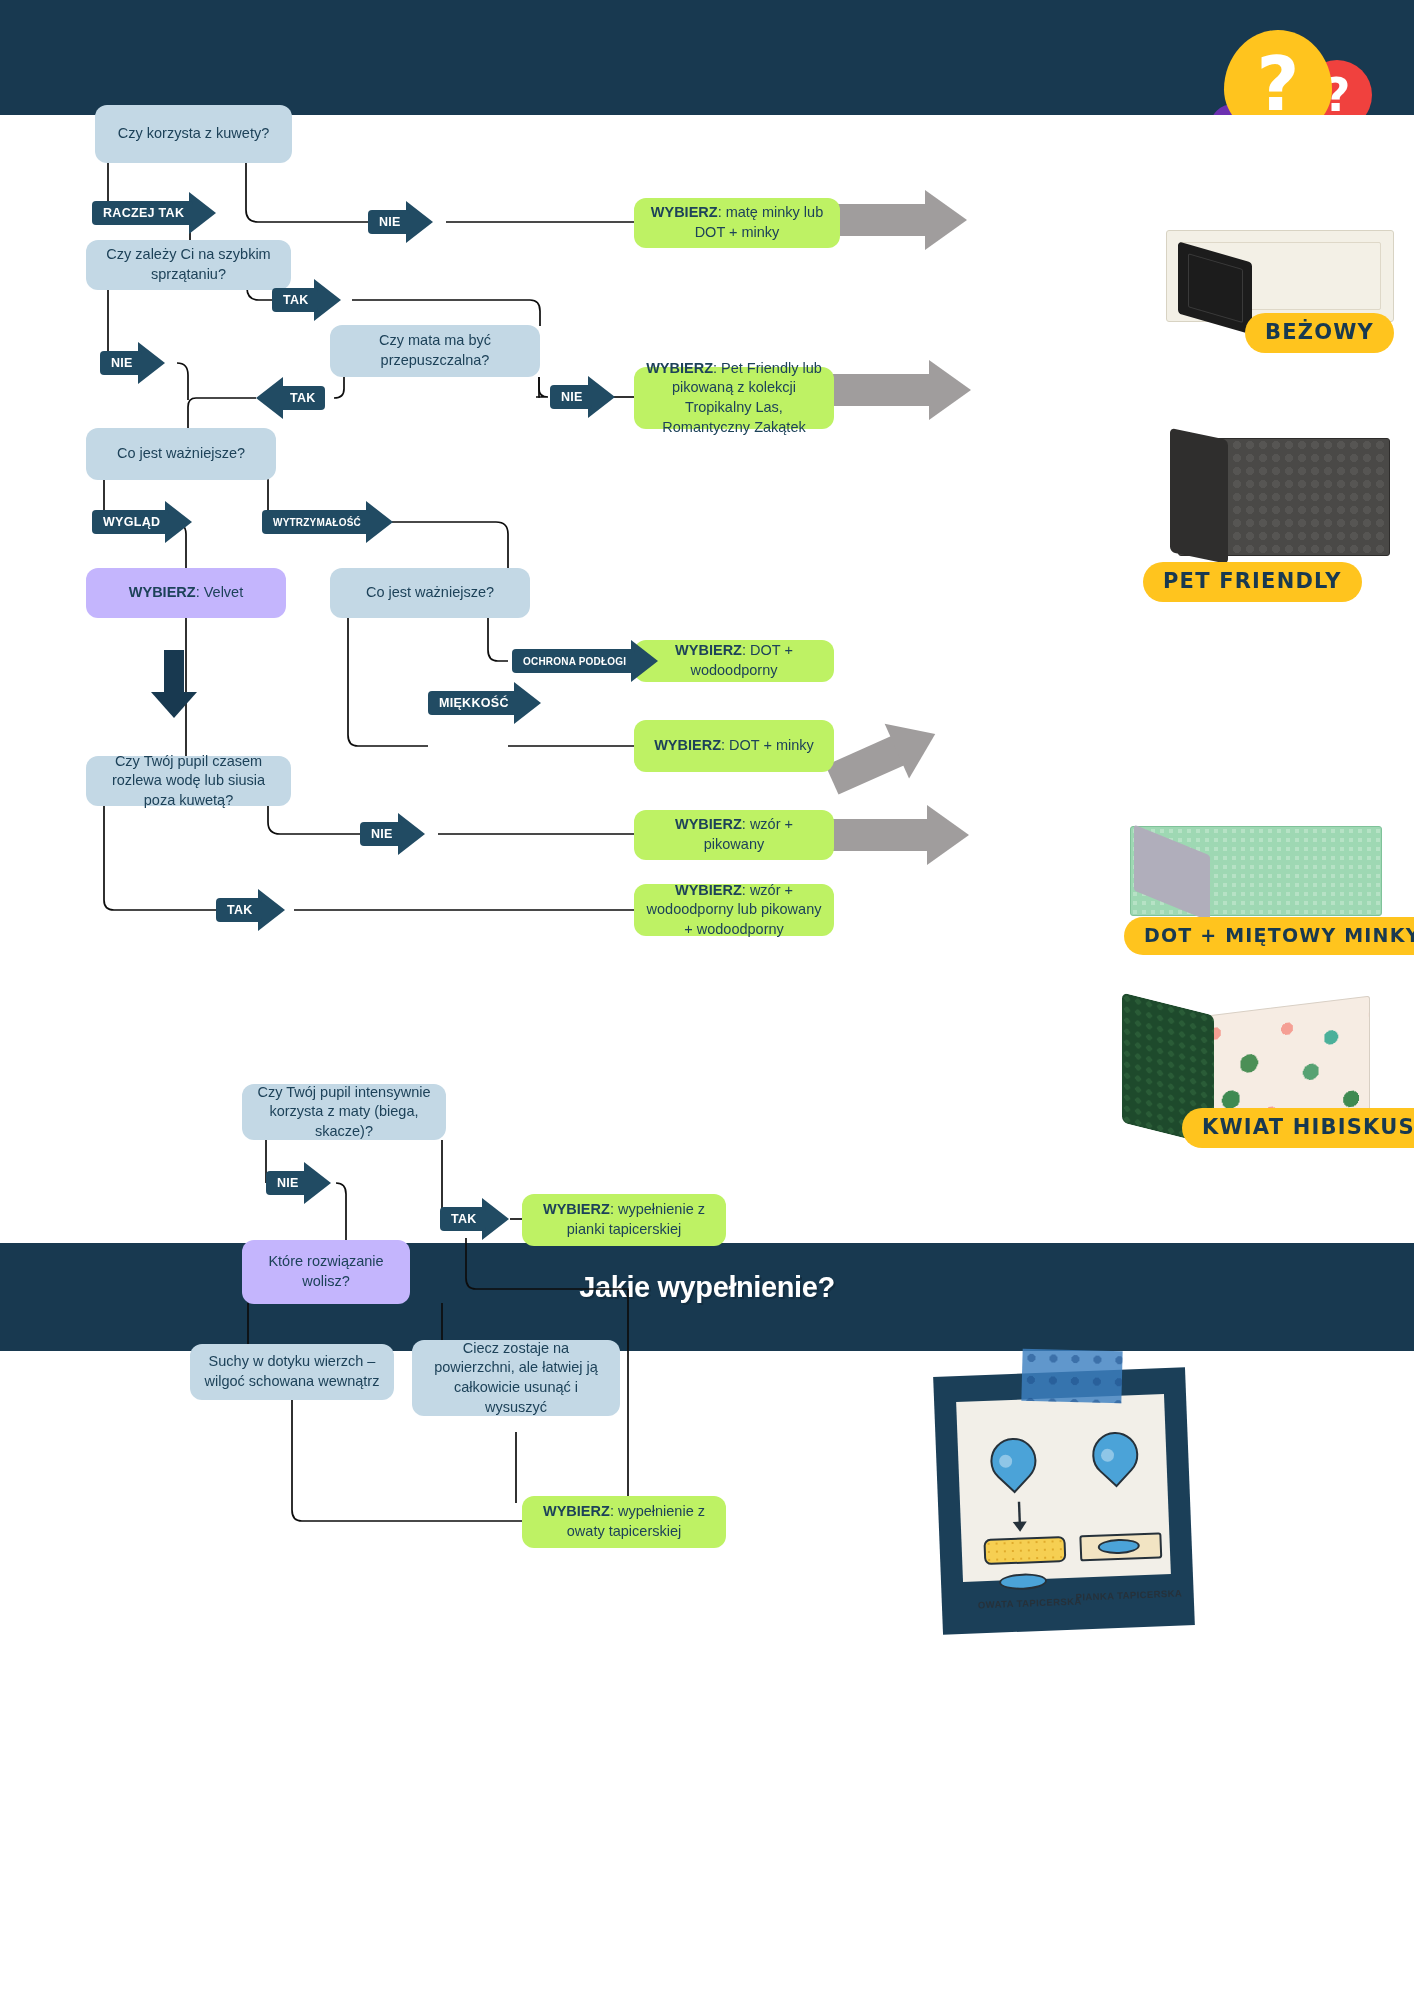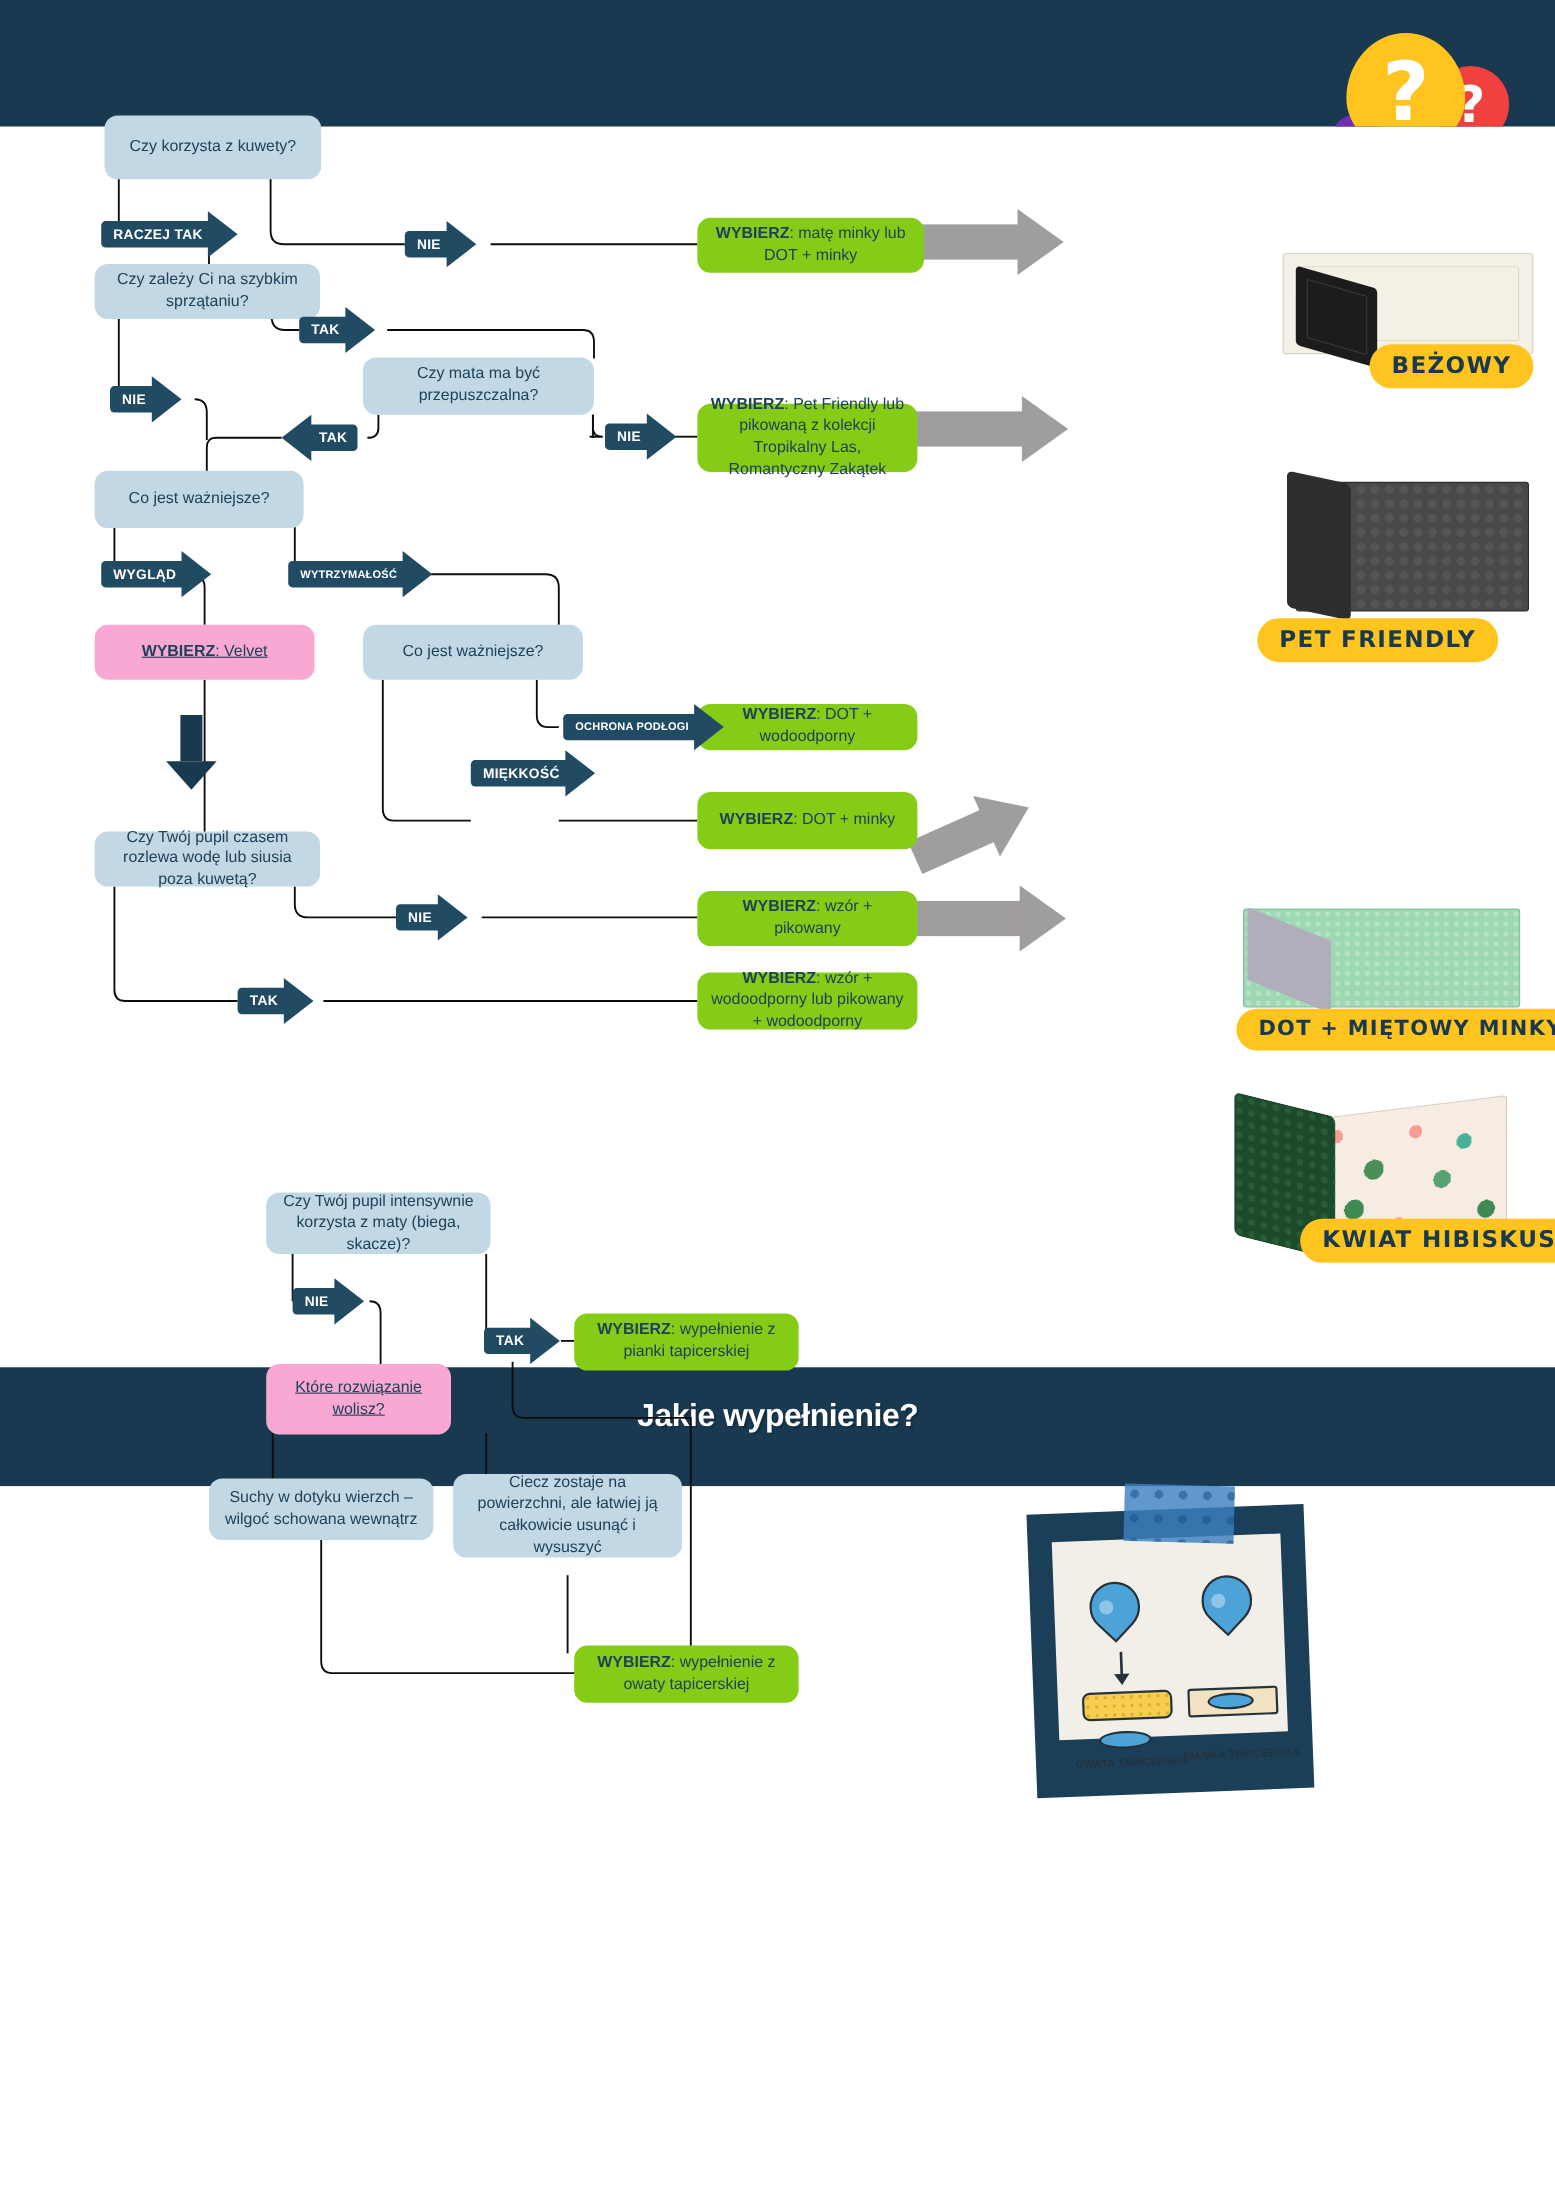--- a/index.html
+++ b/index.html
@@ -59,22 +59,22 @@
     align-items: center;
     justify-content: center;
     text-align: center;
     color: #1d4259;
     font-size: 14.5px;
     line-height: 1.35;
     padding: 6px 12px;
     z-index: 5;
   }
   .node.q       { background: #c3d8e5; }
-  .node.q-dark  { background: #f9a8d4; text-decoration: underline; }
-  .node.res     { background: #84cc16; }
+  .node.q-dark  { background: #c4b5fd; }
+  .node.res     { background: #bef264; }
   .node.res b, .node.q b, .node.q-dark b { font-weight: bold; }
 
   
   svg.wires { position: absolute; left: 0; top: 0; width: 1414px; height: 2000px; z-index: 2; pointer-events: none; }
   svg.wires path { fill: none; stroke: #0d0d0d; stroke-width: 1.7px; }
 
   
   .arrow {
     position: absolute;
     height: 34px;

